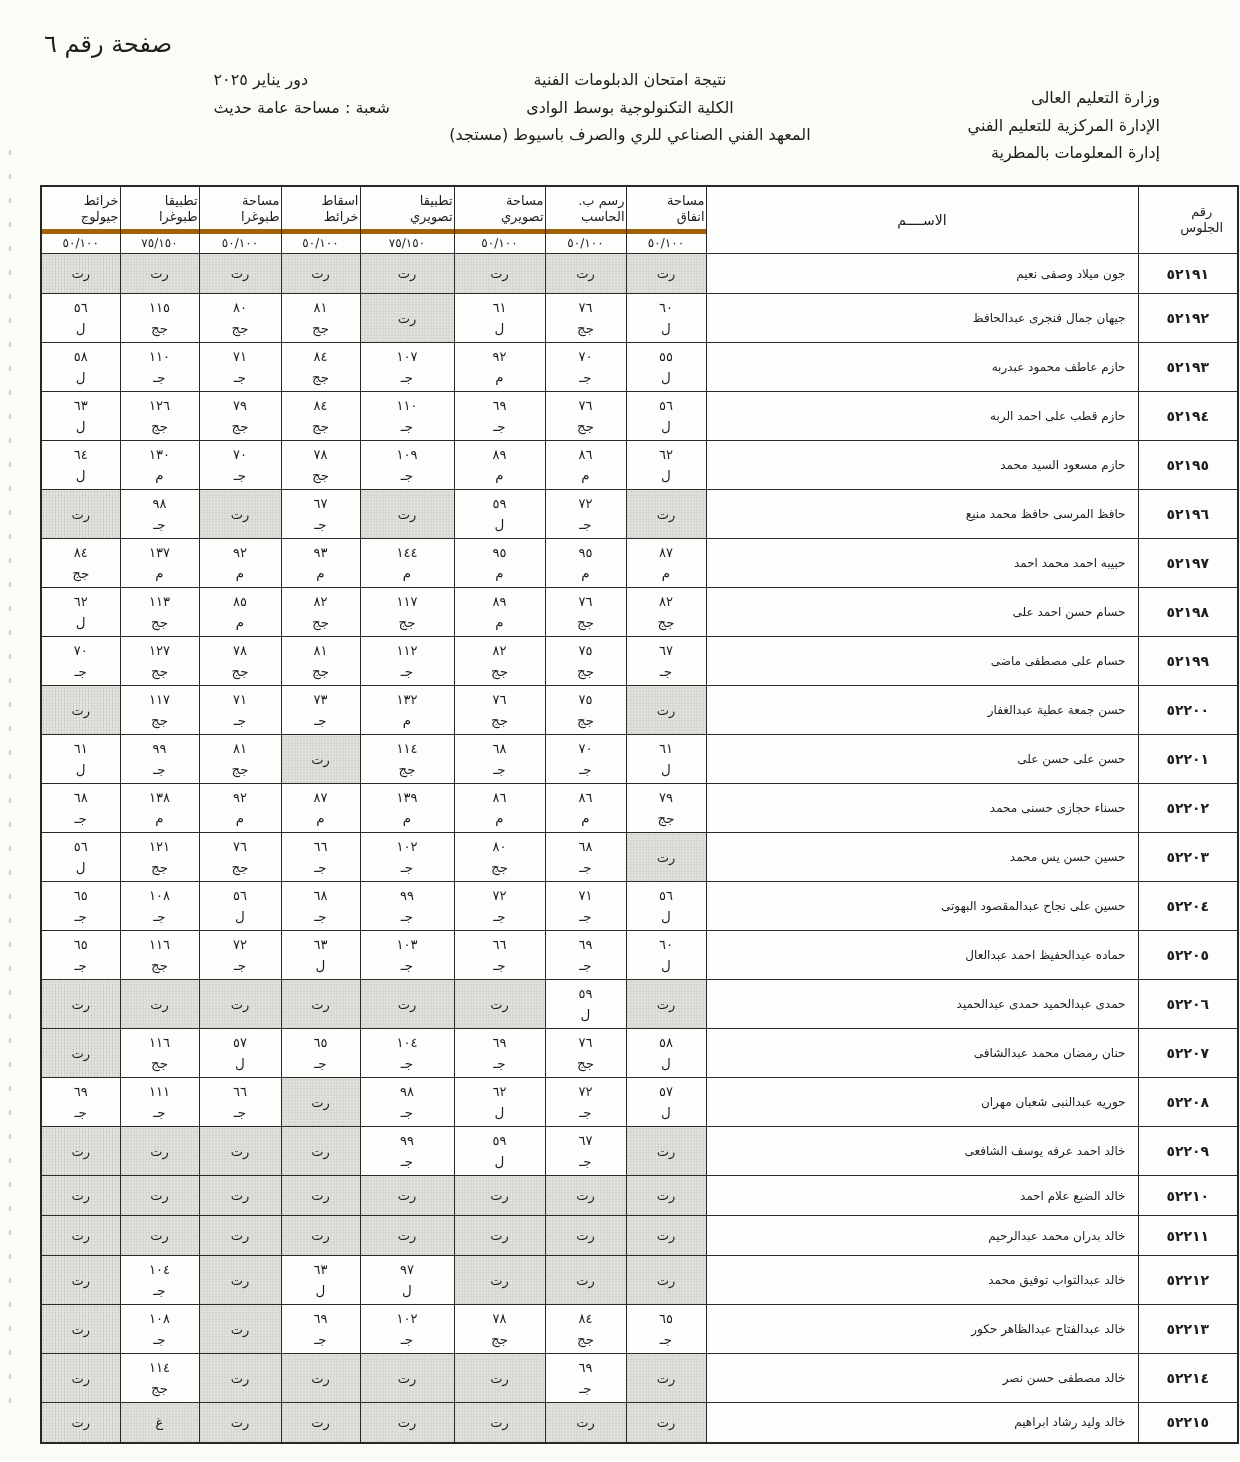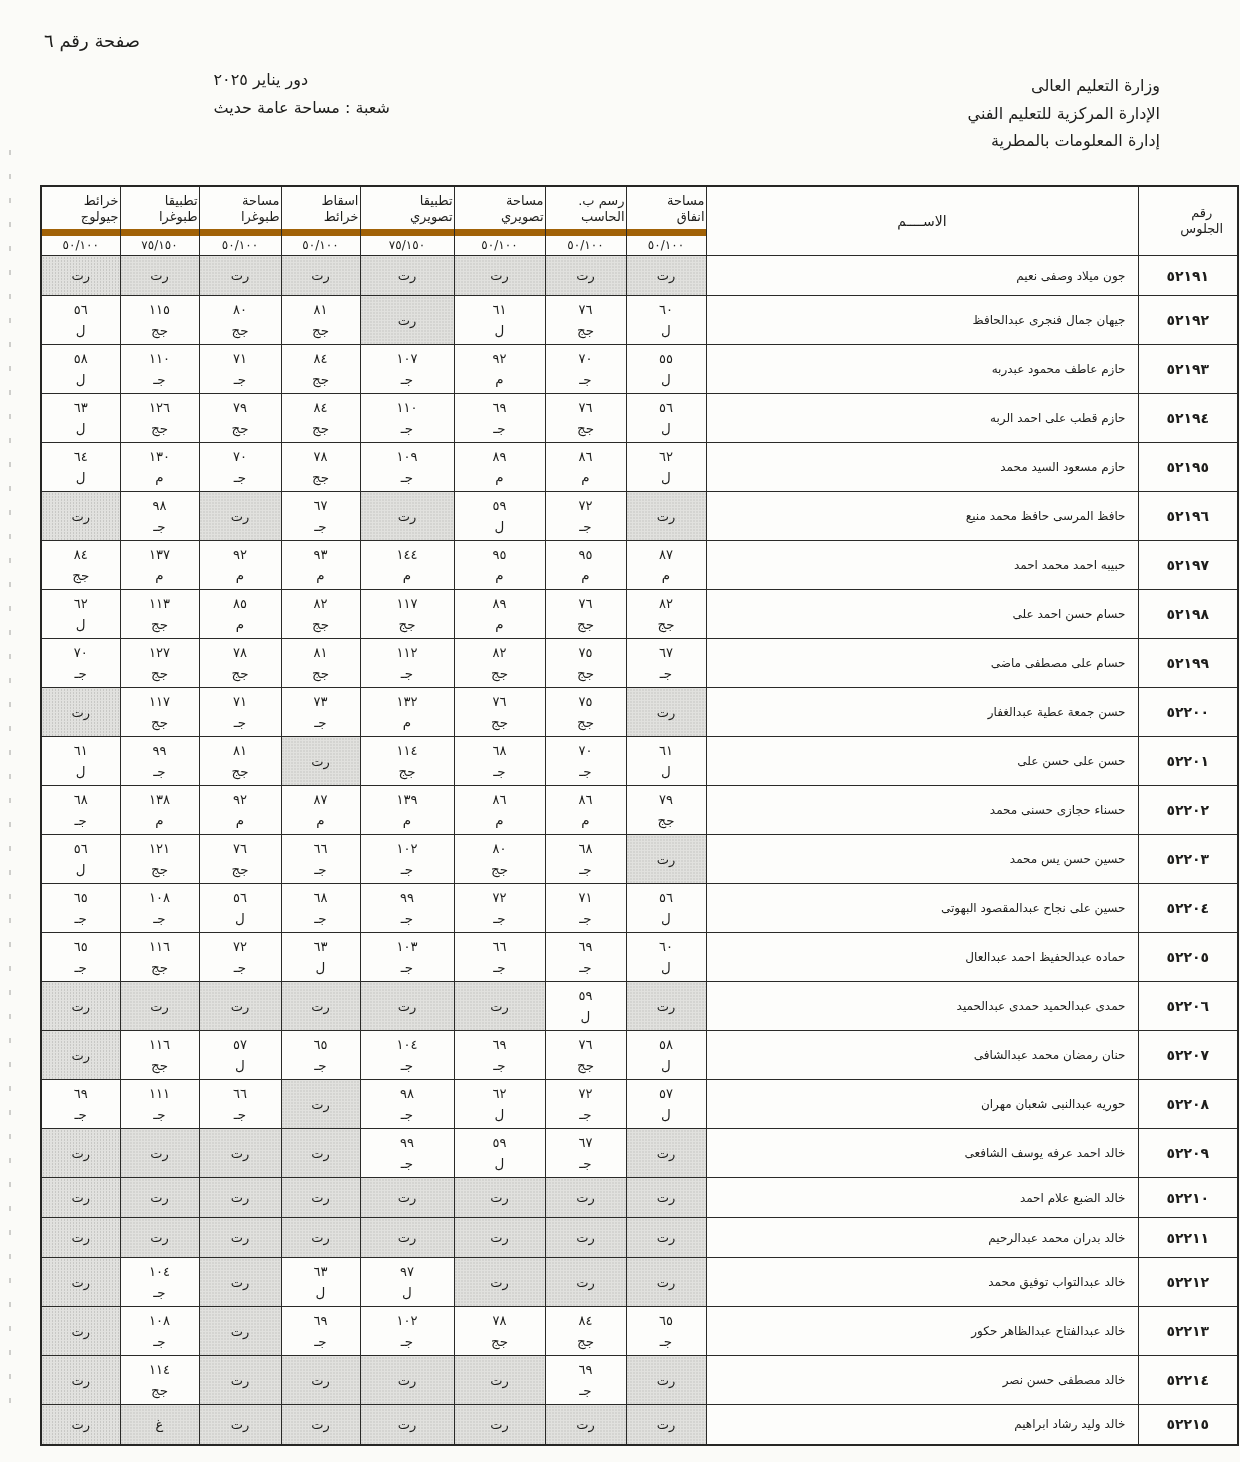--- a/index.html
+++ b/index.html
@@ -11,39 +11,39 @@
     position:relative;overflow:hidden;
   }
   .page{position:absolute;inset:0;}
   .left-marks{
     position:absolute;left:9px;top:150px;width:2px;height:1270px;
     background:repeating-linear-gradient(to bottom,#c3c3c0 0 5px,transparent 5px 24px);
     opacity:.8;
   }
   .page-number{
     position:absolute;left:44px;top:30px;
-    font-size:18px;direction:rtl;white-space:nowrap;
+    font-size:24px;direction:rtl;white-space:nowrap;
   }
   .hdr{position:absolute;direction:rtl;font-size:16px;line-height:27.5px;white-space:nowrap;}
-  .hdr-right{top:72px;right:80px;text-align:right;}
+  .hdr-right{top:84px;right:80px;text-align:right;}
   .hdr-center{top:66px;left:420px;width:420px;text-align:center;}
   .hdr-left{top:66px;right:850px;text-align:left;}
 
   table.results{
     position:absolute;left:40px;top:185px;width:1197px;
     border-collapse:collapse;table-layout:fixed;direction:rtl;
     background:#fdfdfb;
   }
   table.results{border:2px solid #262624;}
   table.results th,table.results td{border:1px solid #2a2a28;}
   thead th{padding:0;font-weight:normal;border-bottom-width:2px;}
   .seat-h,.name-h{font-size:14px;text-align:center;}
   .seat-h div{font-size:13px;line-height:16px;padding-left:28px;}
   .sub-lbl{font-size:13px;line-height:16px;padding:6px 1px 4px;text-align:right;}
-  .sub-max{font-size:12px;line-height:19px;height:19px;border-top:7px solid #a16207;text-align:center;}
+  .sub-max{font-size:12px;line-height:19px;height:19px;border-top:5px solid #a16207;text-align:center;}
   tbody td{text-align:center;vertical-align:middle;padding:0;}
   tr.tall{height:49px;}
   tr.short{height:40px;}
   td.name-cell{text-align:right;padding-right:12px;font-size:12px;overflow:hidden;white-space:nowrap;padding-left:44px;}
   td.seat-cell{font-size:14px;letter-spacing:1px;font-weight:bold;}
   .score-line{font-size:13px;line-height:20px;}
   .grade-line{font-size:13.5px;line-height:20px;}
   .rt{font-size:13px;}
   td.shaded{
     background-color:#e1e1de;
@@ -59,20 +59,25 @@
   <div class="left-marks"></div>
 
   <div class="page-number">صفحة رقم ٦</div>
 
   <div class="hdr hdr-right">
     <div>وزارة التعليم العالى</div>
     <div>الإدارة المركزية للتعليم الفني</div>
     <div>إدارة المعلومات بالمطرية</div>
   </div>
 
+  <div class="hdr hdr-center">
+    <div>نتيجة امتحان الدبلومات الفنية</div>
+    <div>الكلية التكنولوجية بوسط الوادى</div>
+    <div>المعهد الفني الصناعي للري والصرف باسيوط  (مستجد)</div>
+  </div>
 
   <div class="hdr hdr-left">
     <div>دور يناير ٢٠٢٥</div>
     <div>شعبة :  مساحة عامة حديث</div>
   </div>
 
   <table class="results" dir="rtl">
     <colgroup id="cols">
         <col style="width: 100px;">
         <col style="width: 432px;">

